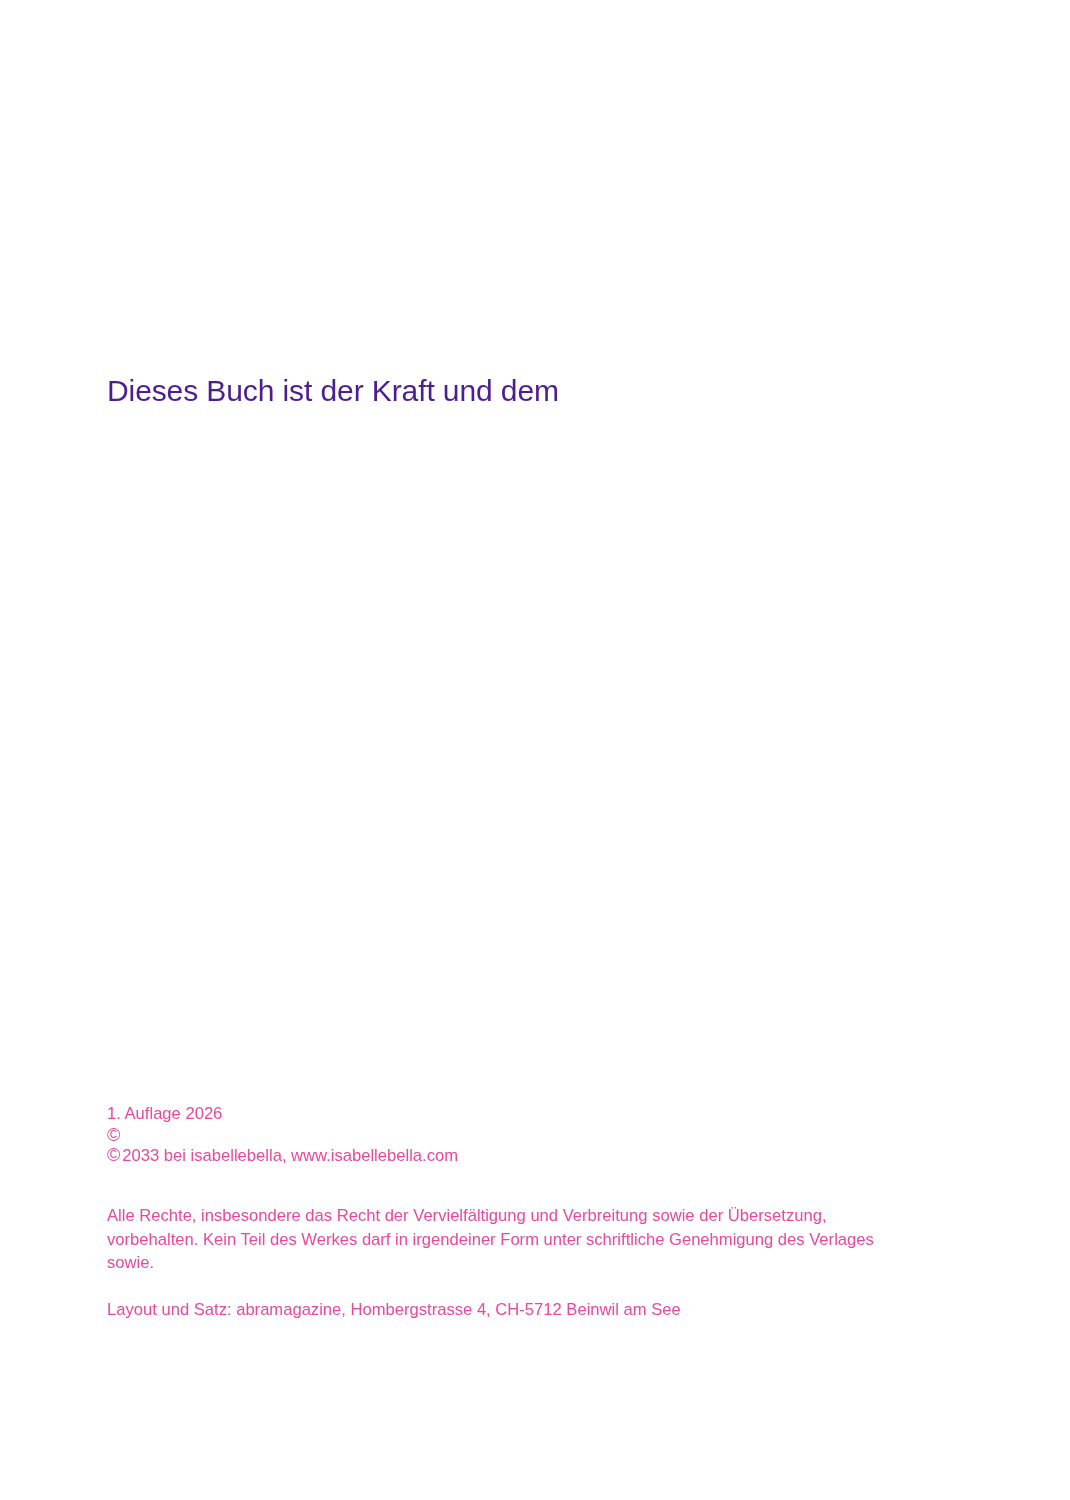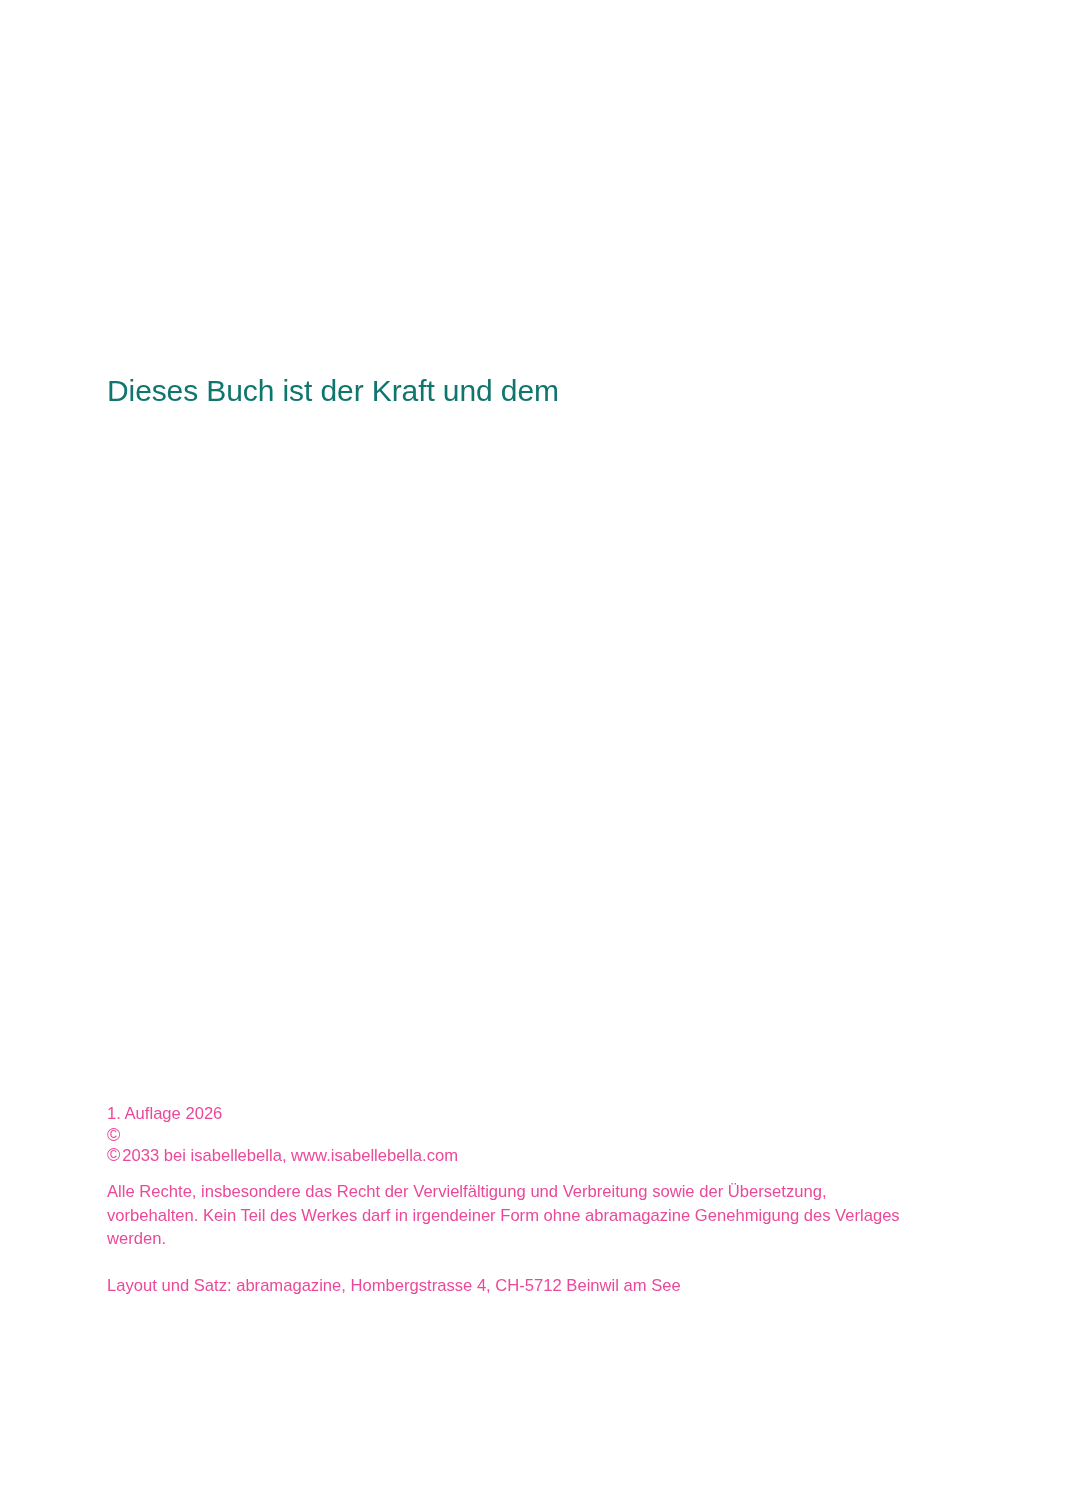--- a/index.html
+++ b/index.html
@@ -25,42 +25,42 @@
     .dedication {
       position: absolute;
       left: 107px;
       top: 369px;
       width: 600px;
       margin: 0;
       font-size: 30px;
       line-height: 44px;
       font-weight: normal;
       letter-spacing: -0.1px;
-      color: #0f766e;
+      color: #4c1d95;
     }
     .dedication span { display: block; white-space: nowrap; }
     .imprint {
       position: absolute;
       left: 107px;
       top: 1102px;
       width: 880px;
       font-size: 16.6px;
       line-height: 23.5px;
       color: #ec4899;
     }
     .imprint .line { display: block; white-space: nowrap; }
     .imprint .copy-line { display: flex; align-items: baseline; white-space: nowrap; }
     .imprint .copy-icon {
       display: inline-block;
       font-size: 18px;
       margin-right: 2px;
       line-height: 1;
     }
     .rights {
-      margin-top: 13px;
+      margin-top: 37px;
     }
     .rights .line { display: block; white-space: nowrap; }
     .layout-credit {
       margin-top: 23.5px;
       display: block;
       white-space: nowrap;
     }
   </style>
 </head>
 <body>
@@ -77,20 +77,20 @@
     <div class="copy-line">
       <span class="copy-icon">©</span>
     </div>
     <div class="copy-line">
       <span class="copy-icon">©</span>
       <span>2033 bei isabellebella, www.isabellebella.com</span>
     </div>
 
     <div class="rights">
       <span class="line">Alle Rechte, insbesondere das Recht der Vervielfältigung und Verbreitung sowie der Übersetzung,</span>
-      <span class="line">vorbehalten. Kein Teil des Werkes darf in irgendeiner Form ohne abramagazine Genehmigung des Verlages</span>
-      <span class="line">werden.</span>
+      <span class="line">vorbehalten. Kein Teil des Werkes darf in irgendeiner Form unter schriftliche Genehmigung des Verlages</span>
+      <span class="line">sowie.</span>
     </div>
 
     <span class="layout-credit">Layout und Satz: abramagazine, Hombergstrasse 4, CH-5712 Beinwil am See</span>
   </div>
 
 </div>
 
 </body></html>

